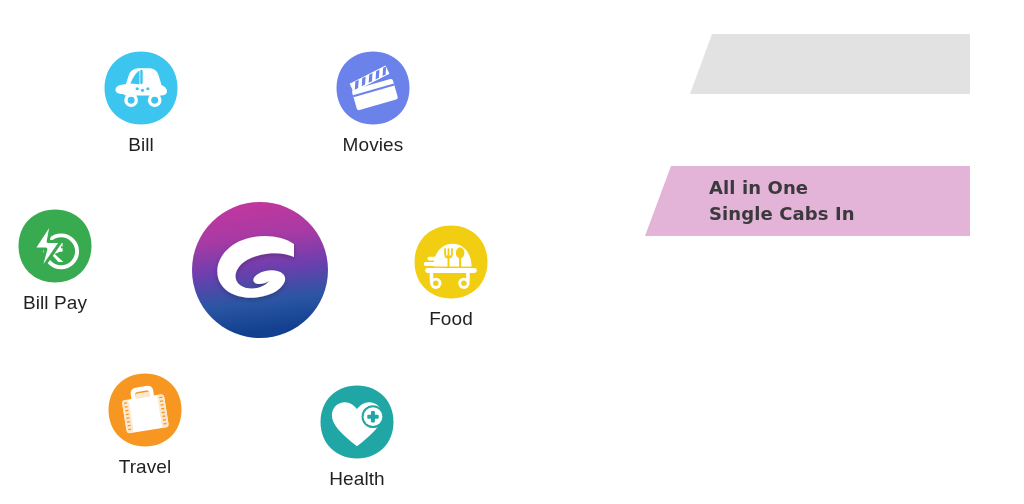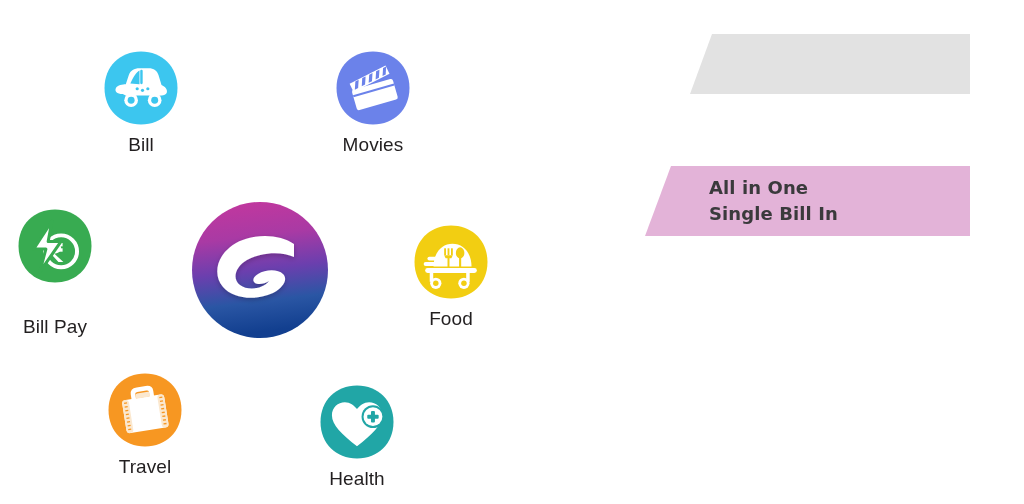--- a/index.html
+++ b/index.html
@@ -35,21 +35,21 @@
     color: #221f20;
     letter-spacing: 0.1px;
     line-height: 1.1;
     white-space: nowrap;
     font-family: "Liberation Sans", sans-serif;
   }
 
   
   .tile-cabs    { left: 86px;  top: 50px; }
   .tile-movies  { left: 318px; top: 50px; justify-content: center; }
-  .tile-billpay { left: 0px;   top: 208px; gap: 24px; }
+  .tile-billpay { left: 0px;   top: 208px; }
   .tile-food    { left: 396px; top: 224px; }
   .tile-travel  { left: 90px;  top: 372px; }
   .tile-health  { left: 302px; top: 384px; text-align: right; }
 
   
   .center-logo {
     position: absolute;
     left: 190px;
     top: 200px;
     width: 140px;
@@ -283,15 +283,15 @@
     <polygon points="22,0 280,0 280,60 0,60" fill="#e2e2e2"></polygon>
   </svg>
 </div>
 
 <div class="banner banner-sso">
   <svg class="banner-shape" viewBox="0 0 325 70" preserveAspectRatio="none">
     <polygon points="26,0 325,0 325,70 0,70" fill="#e3b3d8"></polygon>
   </svg>
   <div class="banner-text">
     <span class="sso-line">All in One</span>
-    <span class="sso-line">Single Bill In</span>
+    <span class="sso-line">Single Cabs In</span>
   </div>
 </div>
 
 </body></html>

